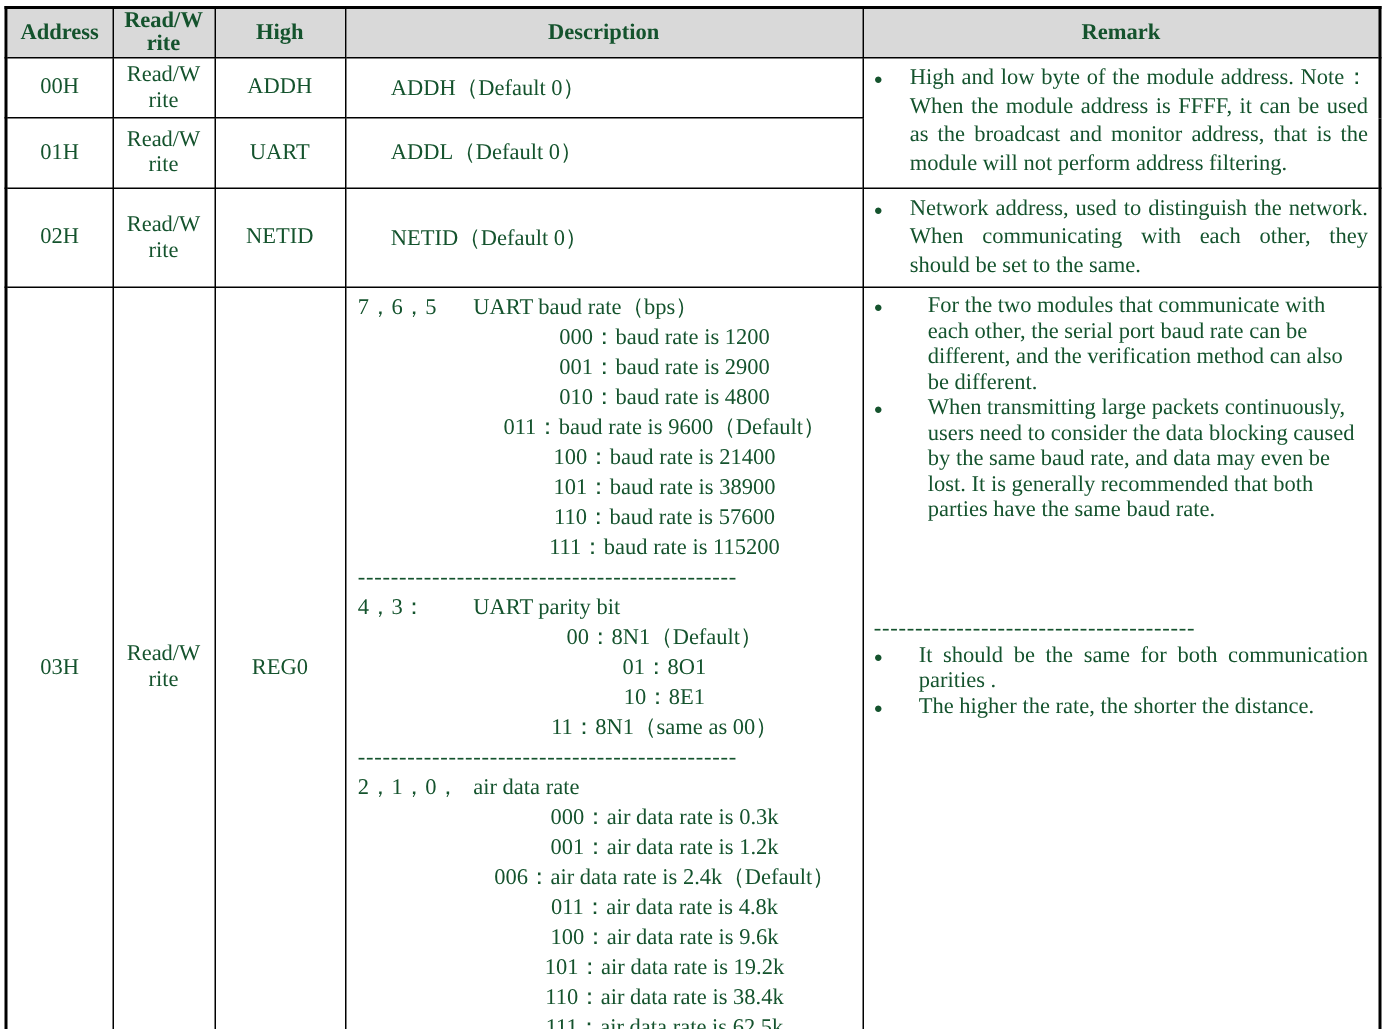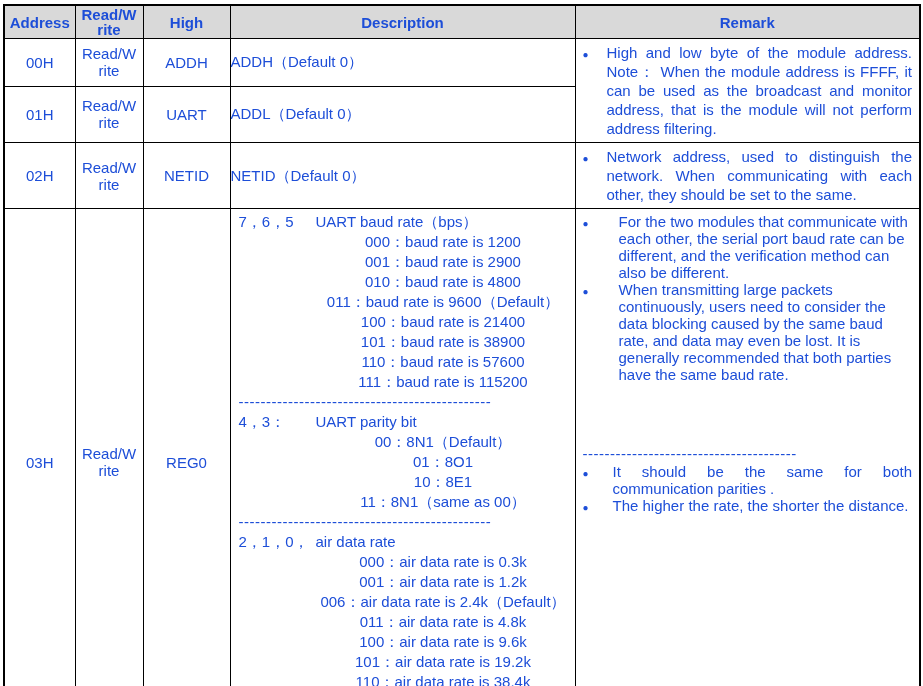--- a/index.html
+++ b/index.html
@@ -1,21 +1,21 @@
 <!DOCTYPE html>
 <html><head>
 <meta charset="utf-8">
 <style>
   html,body{margin:0;padding:0;background:#ffffff;}
   .page{
     position:relative;
     width:923px;height:686px;
     background:#ffffff;
-    font-family:Liberation Sans, sans-serif;
-    color:#1d4ed8;
+    font-family:Liberation Serif, serif;
+    color:#14532d;
     overflow:hidden;
   }
   table.reg-table{
     position:absolute;left:3px;top:4px;
     width:916px;
     border-collapse:collapse;
     table-layout:fixed;
     border:2px solid #000;
   }
   th,td{border:1px solid #000;overflow:hidden;}
@@ -31,21 +31,21 @@
   tr.rh-r1{height:47px;margin-top:11px;}
   tr.rh-r2{height:55px;}
   td.c{
     text-align:center;vertical-align:middle;
     font-size:15px;line-height:17px;
     padding:2px;
   }
   td.desc{
     vertical-align:middle;
     font-size:15px;line-height:18px;
-    padding:2px 6px 2px 0;
+    padding:2px 6px 2px 30px;
     text-align:left;
   }
   td.desc-reg0{
     vertical-align:top;
     font-size:15px;line-height:20px;
     padding:3px 4px 3px 8px;
   }
   .sec-head .bits{display:inline-block;min-width:77px;}
   .items .item{padding-left:77px;text-align:center;}
   .sep{white-space:nowrap;letter-spacing:0.5px;}

